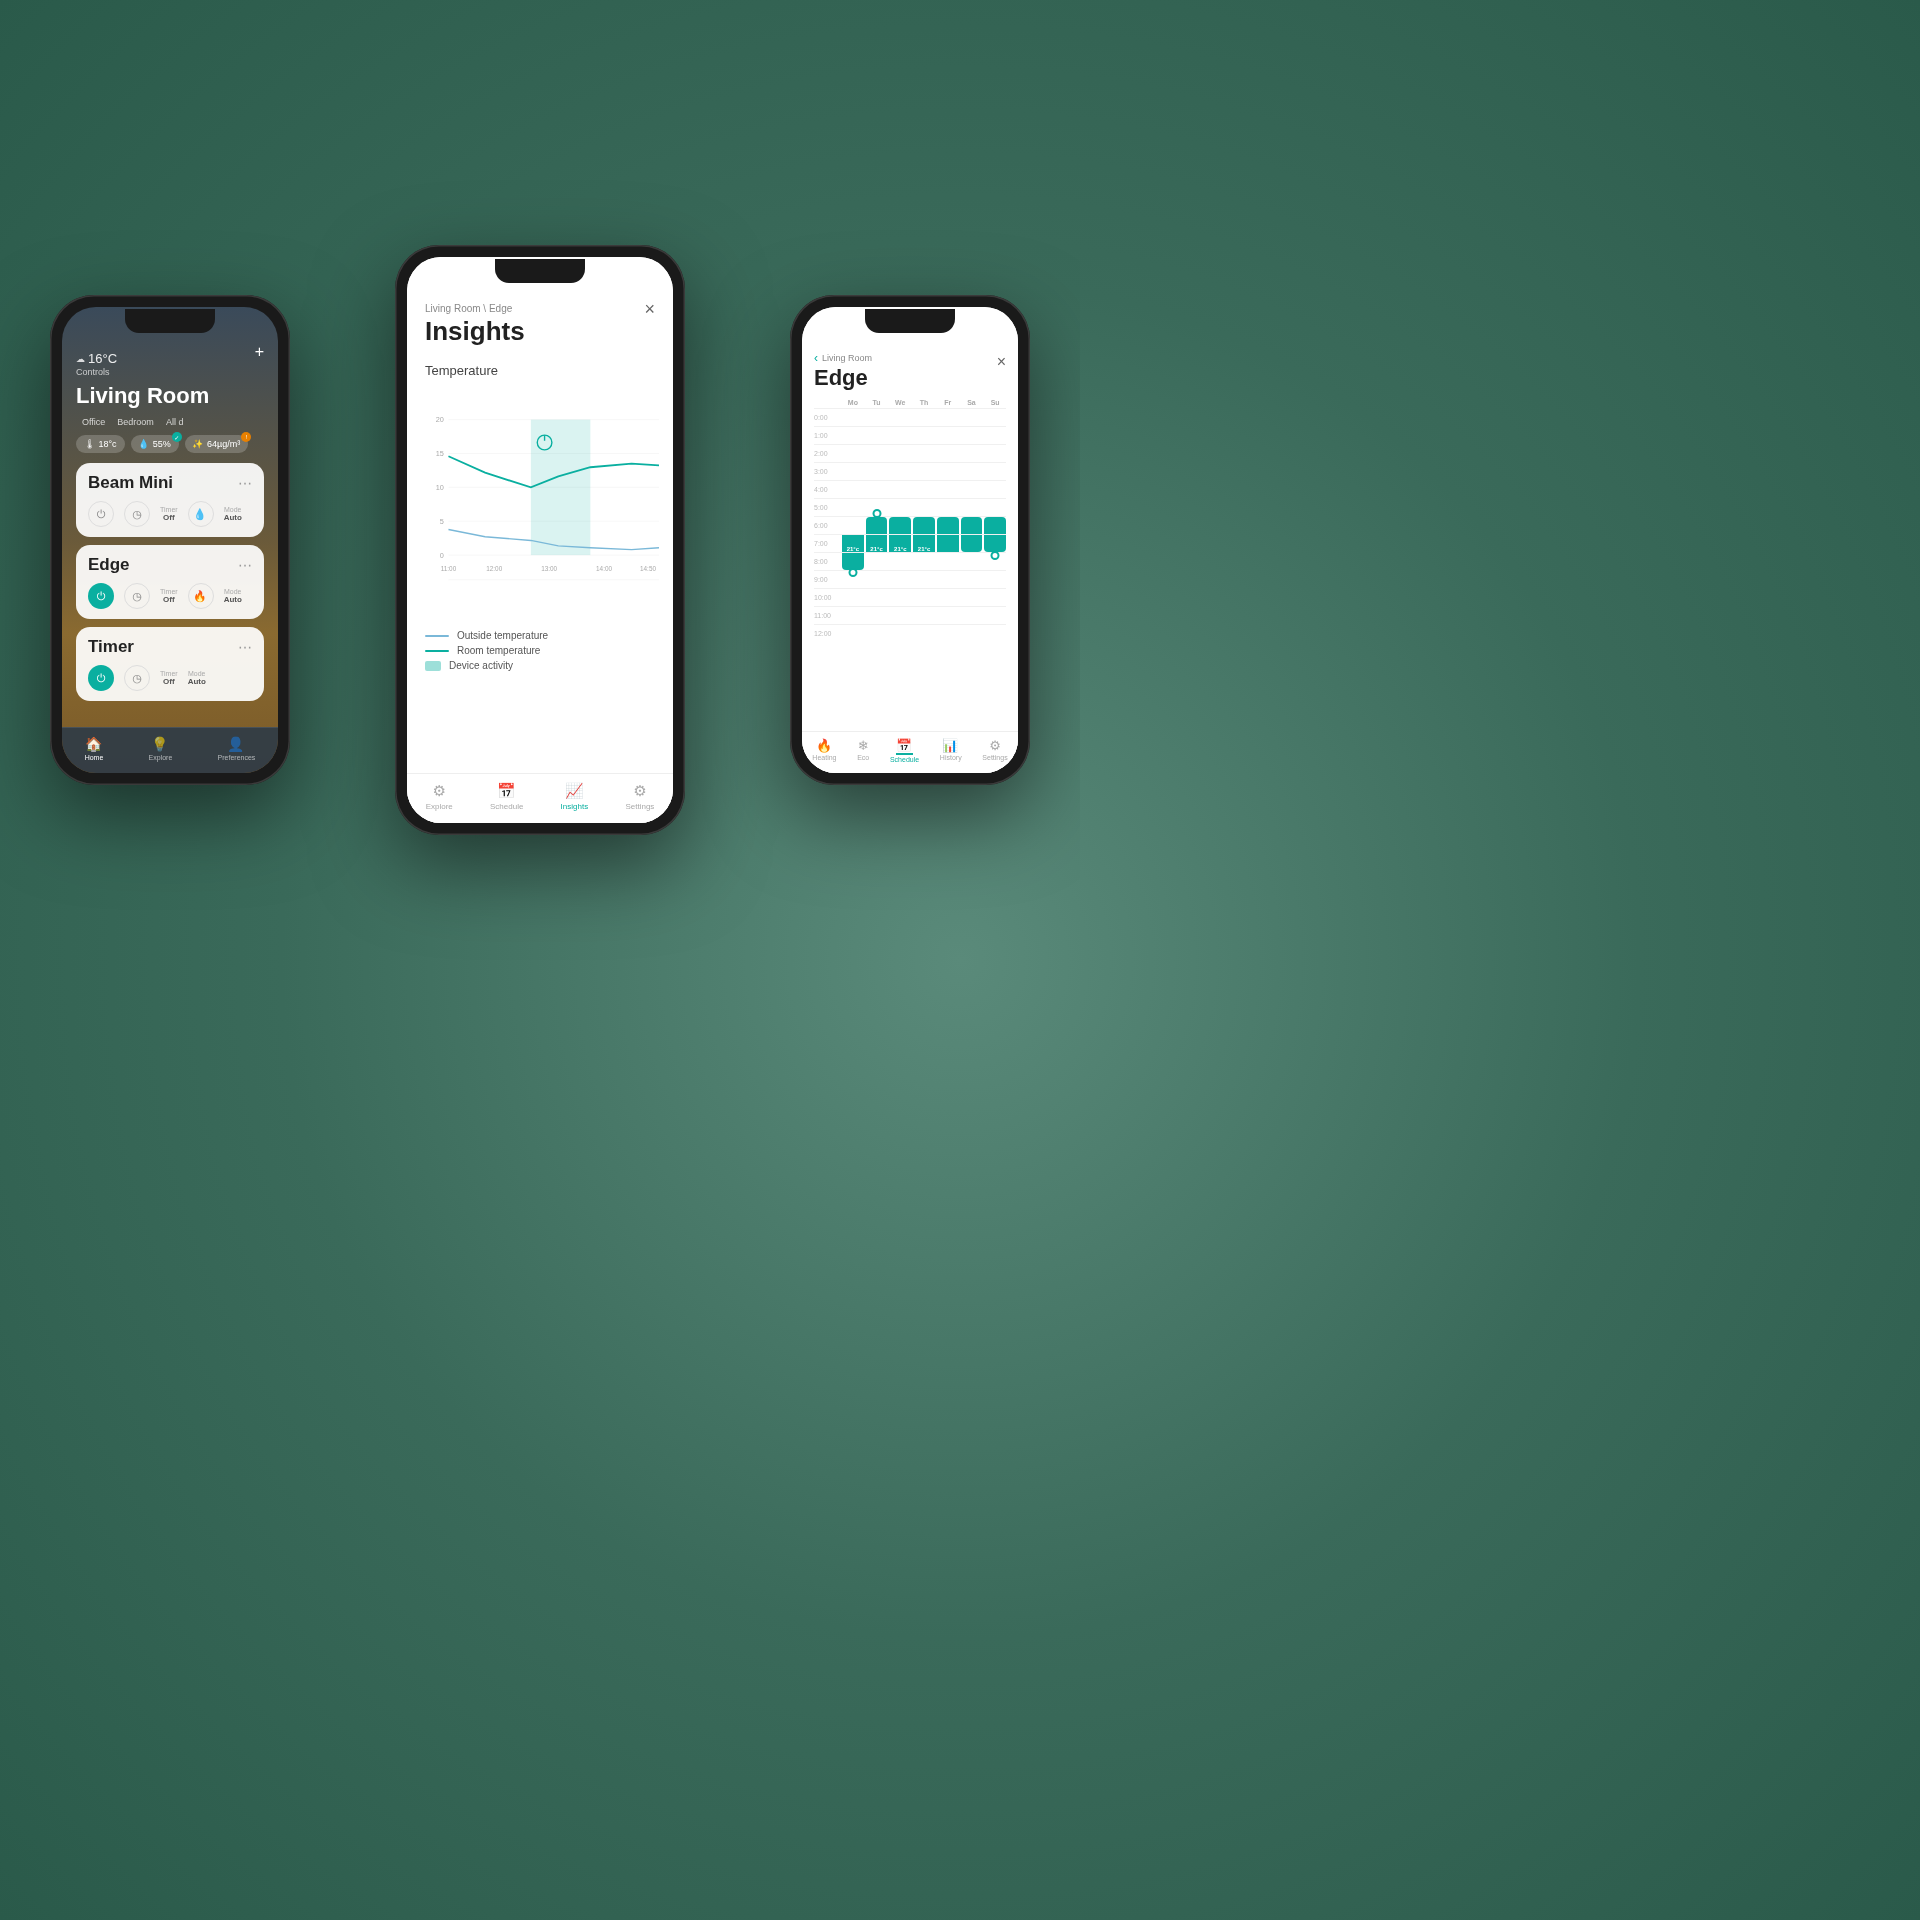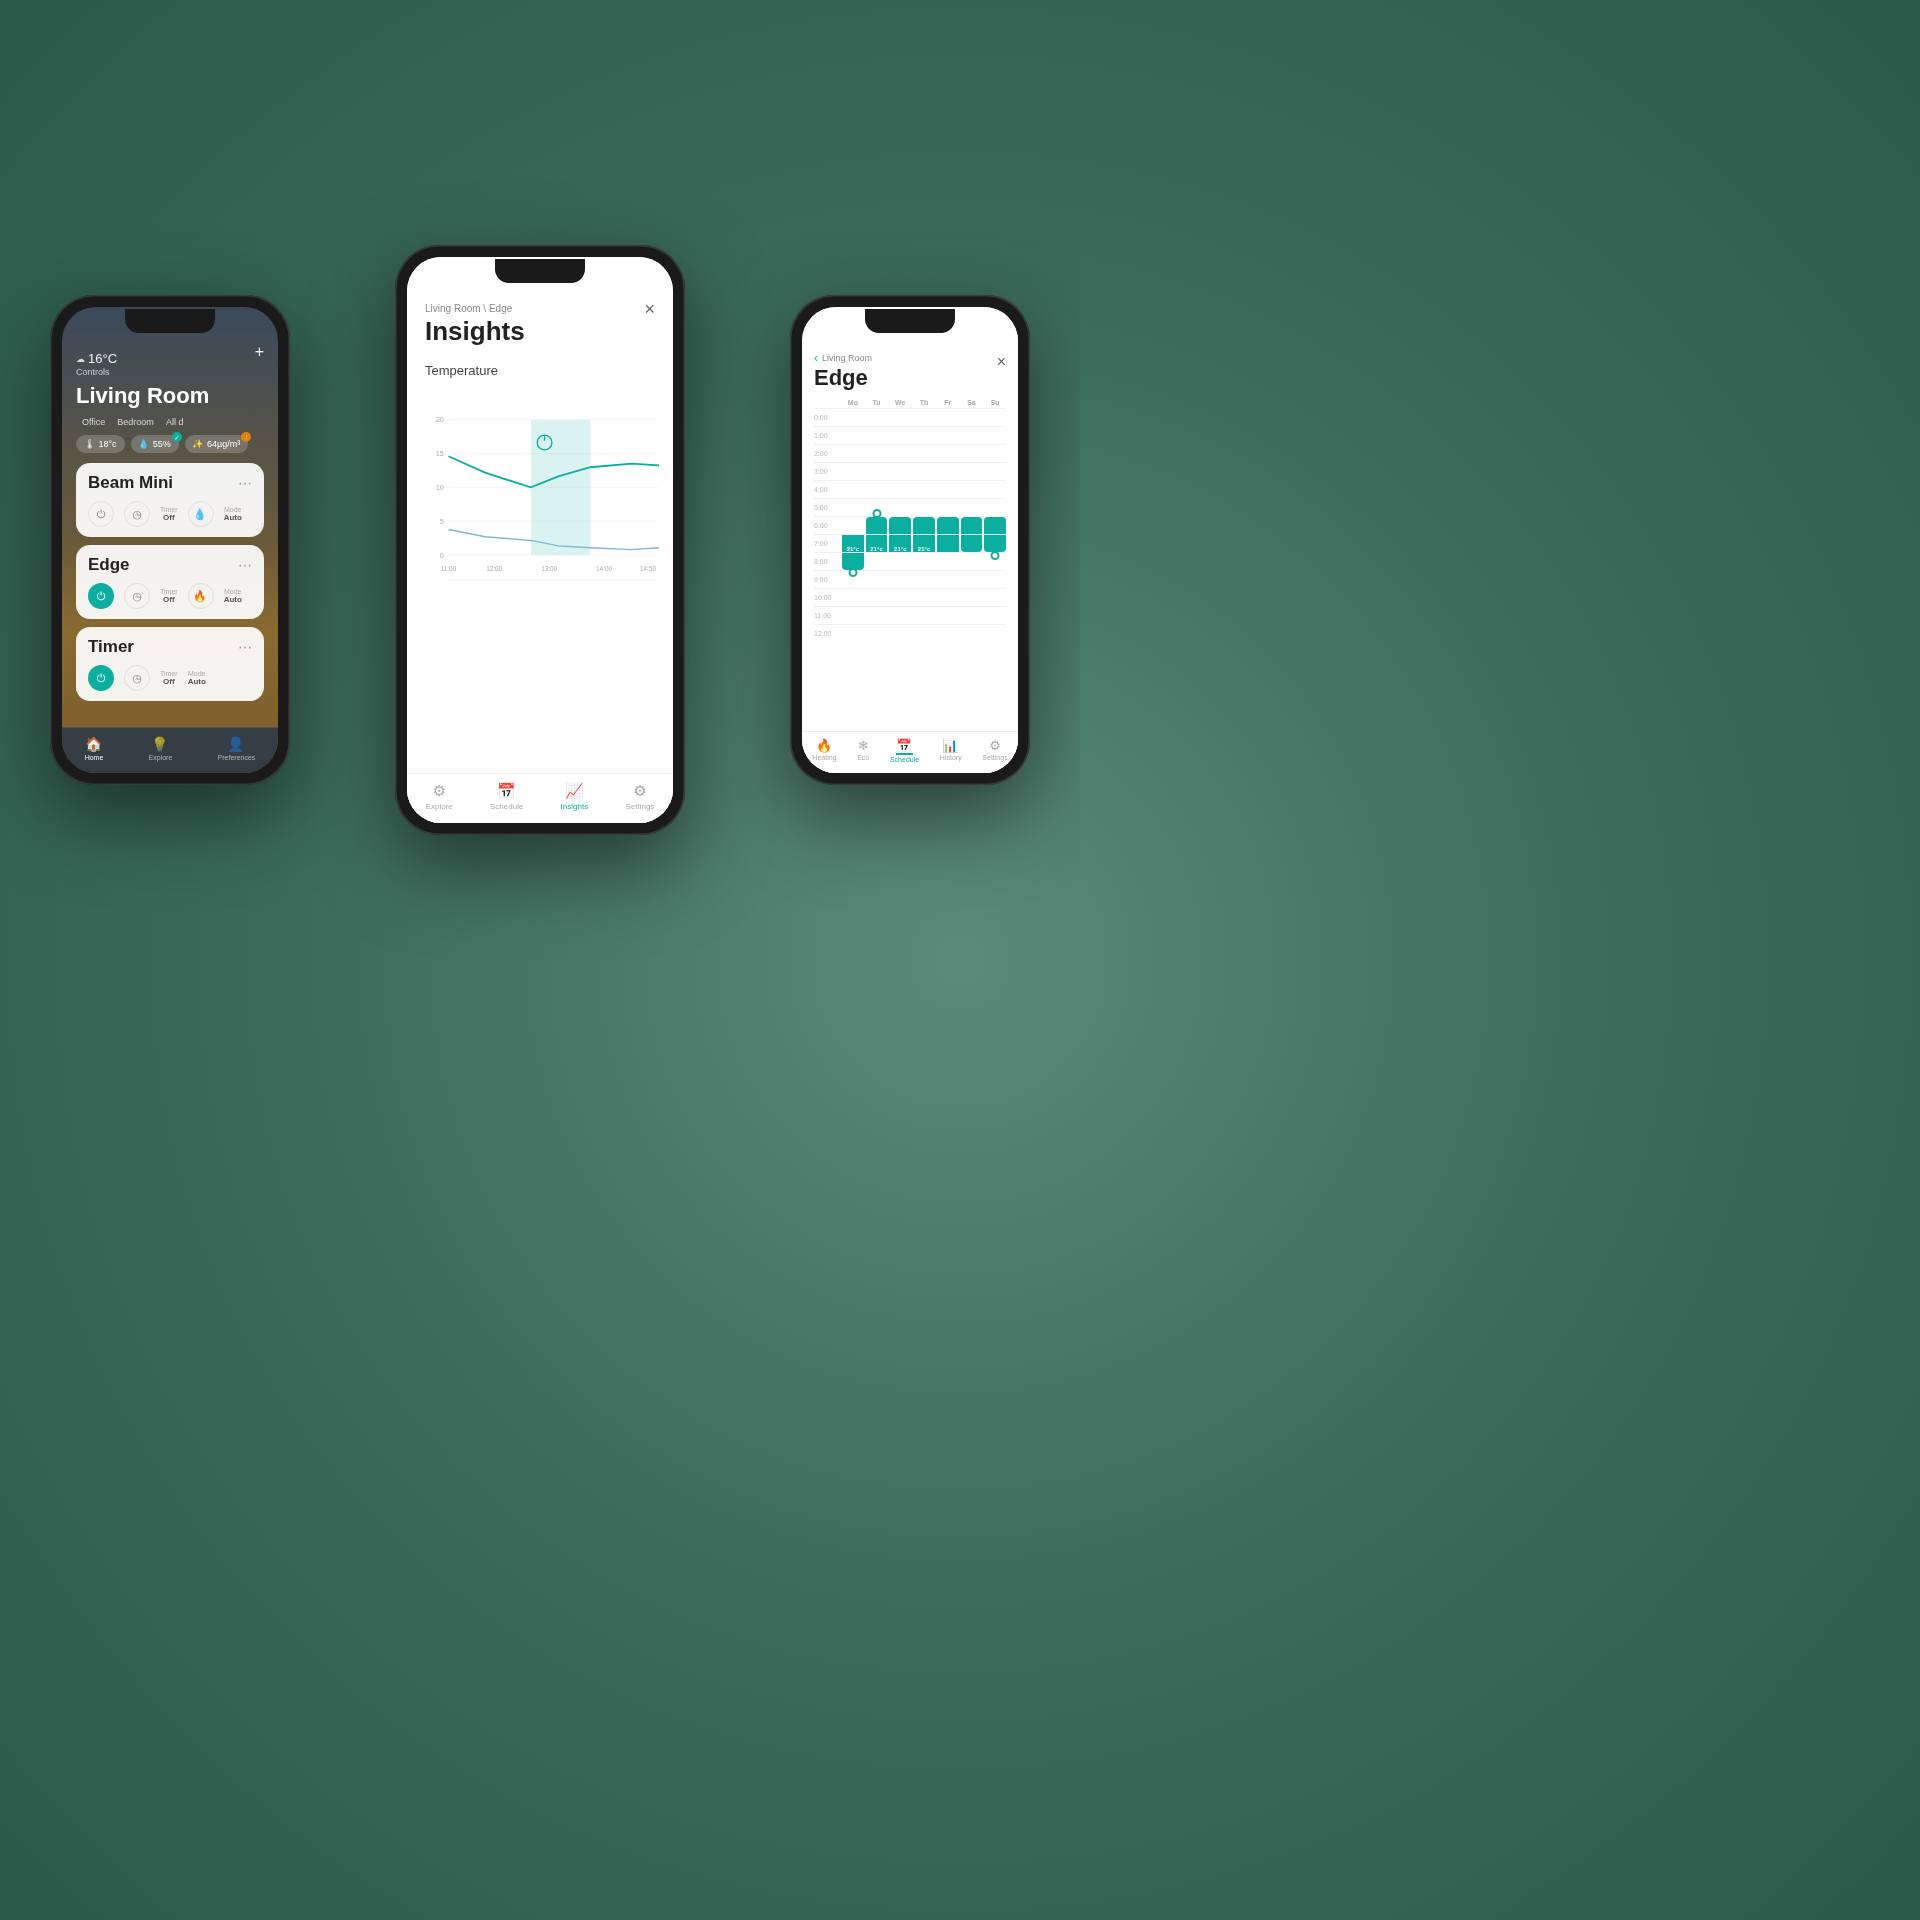--- a/index.html
+++ b/index.html
@@ -683,20 +683,34 @@
             <polyline points="30,50 70,68 120,84 150,72 185,62 230,58 260,60" fill="none" stroke="#0aafa0" stroke-width="2"></polyline>
 
             <text x="30" y="175" text-anchor="middle" font-size="7" fill="#aaa">11:00</text>
             <text x="80" y="175" text-anchor="middle" font-size="7" fill="#aaa">12:00</text>
             <text x="140" y="175" text-anchor="middle" font-size="7" fill="#aaa">13:00</text>
             <text x="200" y="175" text-anchor="middle" font-size="7" fill="#aaa">14:00</text>
             <text x="248" y="175" text-anchor="middle" font-size="7" fill="#aaa">14:50</text>
           </svg>
         </div>
 
+        <div class="chart-legend">
+          <div class="legend-item">
+            <div class="legend-line" style="background:#7ab8d8;"></div>
+            <span>Outside temperature</span>
+          </div>
+          <div class="legend-item">
+            <div class="legend-line" style="background:#0aafa0;"></div>
+            <span>Room temperature</span>
+          </div>
+          <div class="legend-item">
+            <div class="legend-box" style="background:#0aafa0;"></div>
+            <span>Device activity</span>
+          </div>
+        </div>
 
         <div class="center-bottom-nav">
           <div class="center-nav-item">
             <span class="center-nav-icon">⚙</span>
             <span>Explore</span>
           </div>
           <div class="center-nav-item">
             <span class="center-nav-icon">📅</span>
             <span>Schedule</span>
           </div>

